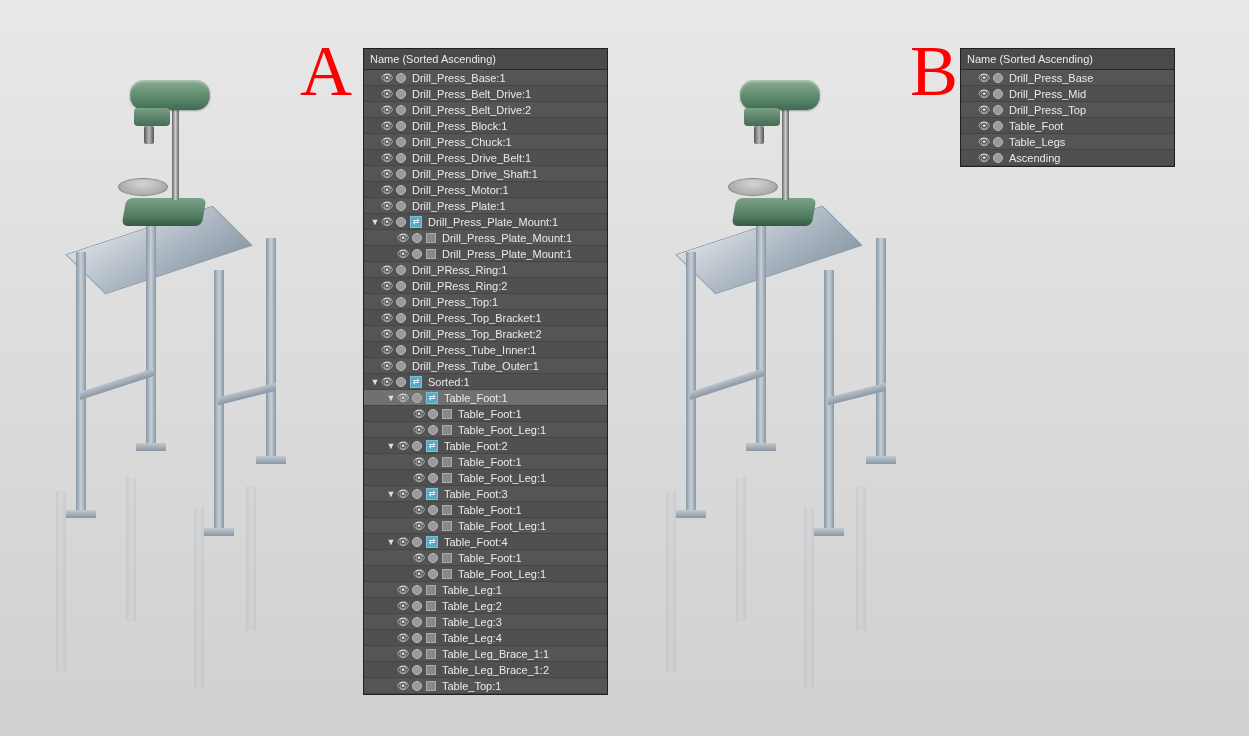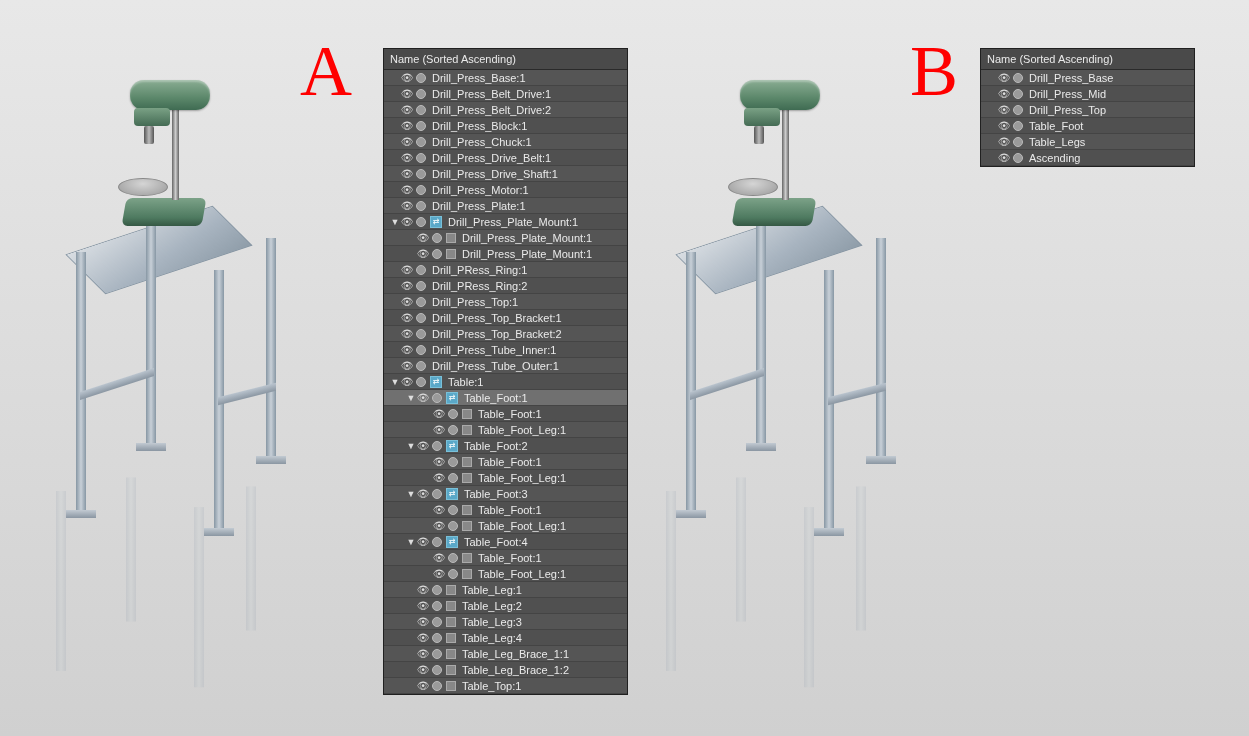--- a/index.html
+++ b/index.html
@@ -17,21 +17,20 @@
     font-family: "Times New Roman", serif;
     font-size: 72px;
     font-weight: normal;
     color: #ff0000;
   }
   .panel {
     position: absolute;
     background: #3a3a3a;
     border: 1px solid #202020;
     color: #eaeaea;
-    margin-left: 20px;
   }
   .panel-header {
     background: #4a4a4a;
     padding: 4px 6px;
     font-size: 11px;
     border-bottom: 1px solid #2a2a2a;
   }
   .row {
     display: flex;
     align-items: center;
@@ -395,21 +394,21 @@
         <span class="eye">👁</span>
         <span class="dot"></span>
         <span class="name">Drill_Press_Tube_Outer:1</span>
       </div>
       <div class="row alt">
         <span style="display: inline-block; width: 0px;"></span>
         <span class="triangle">▼</span>
         <span class="eye">👁</span>
         <span class="dot"></span>
         <span class="link-icon">⇄</span>
-        <span class="name">Table:1</span>
+        <span class="name">Sorted:1</span>
       </div>
       <div class="row selected">
         <span style="display: inline-block; width: 16px;"></span>
         <span class="triangle">▼</span>
         <span class="eye">👁</span>
         <span class="dot"></span>
         <span class="link-icon">⇄</span>
         <span class="name">Table_Foot:1</span>
       </div>
       <div class="row alt">

